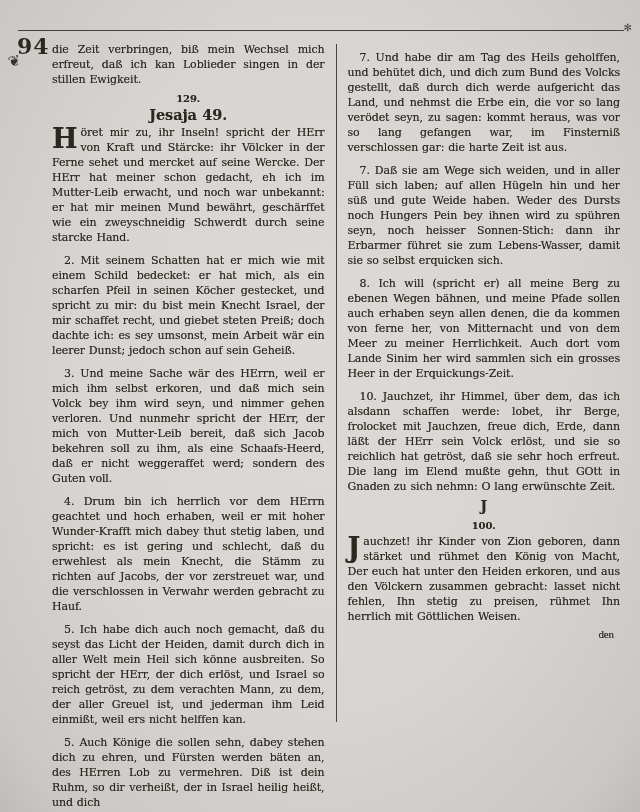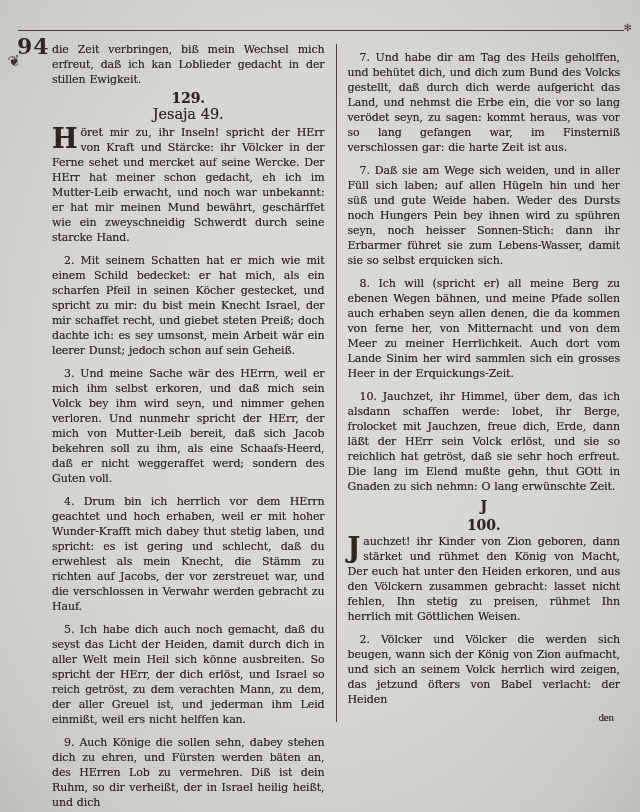--- a/index.html
+++ b/index.html
@@ -70,30 +70,30 @@
   .divider {
     width: 0;
     border-left: 1.2px solid #474238;
     margin: 2px 11px 60px 11px;
   }
   .col p { margin: 0; }
   .col p.verse { text-indent: 12px; margin-top: 8px; }
   .col p.cont { text-indent: 0; }
   .hymn-num {
     text-align: center;
-    font-size: 14px;
+    font-size: 10px;
     font-weight: bold;
     margin-top: 4px !important;
     margin-bottom: 1px !important;
     text-indent: 0 !important;
   }
   .hymn-title {
     text-align: center;
     font-size: 14.5px;
-    font-weight: normal;
+    font-weight: bold;
     margin-bottom: 3px !important;
     text-indent: 0 !important;
   }
   .sig-mark {
     text-align: center;
     font-size: 14px;
     font-weight: bold;
     margin-top: 5px !important;
     text-indent: 0 !important;
   }
@@ -119,39 +119,38 @@
 
   <div class="top-rule"></div>
 
   <div class="page-number">94</div>
   <div class="margin-ornament">❦</div>
   <div class="corner-mark">✻</div>
 
   <div class="columns">
 
     <div class="col">
-      <p class="cont">die Zeit verbringen, biß mein Wechsel mich erfreut, daß ich kan Loblieder gedacht in der stillen Ewigkeit.</p>
+      <p class="cont">die Zeit verbringen, biß mein Wechsel mich erfreut, daß ich kan Loblieder singen in der stillen Ewigkeit.</p>
       <p class="hymn-num">129.</p>
       <p class="hymn-title">Jesaja 49.</p>
       <p class="opening"><span class="dropcap">H</span><span>öret mir zu, ihr Inseln! spricht der HErr von Kraft und Stärcke: ihr Völcker in der Ferne sehet und mercket auf seine Wercke. Der HErr hat meiner schon gedacht, eh ich im Mutter-Leib erwacht, und noch war unbekannt: er hat mir meinen Mund bewährt, geschärffet wie ein zweyschneidig Schwerdt durch seine starcke Hand.</span></p>
       <p class="verse">2. Mit seinem Schatten hat er mich wie mit einem Schild bedecket: er hat mich, als ein scharfen Pfeil in seinen Köcher gestecket, und spricht zu mir: du bist mein Knecht Israel, der mir schaffet recht, und giebet steten Preiß; doch dachte ich: es sey umsonst, mein Arbeit wär ein leerer Dunst; jedoch schon auf sein Geheiß.</p>
       <p class="verse">3. Und meine Sache wär des HErrn, weil er mich ihm selbst erkoren, und daß mich sein Volck bey ihm wird seyn, und nimmer gehen verloren. Und nunmehr spricht der HErr, der mich von Mutter-Leib bereit, daß sich Jacob bekehren soll zu ihm, als eine Schaafs-Heerd, daß er nicht weggeraffet werd; sondern des Guten voll.</p>
       <p class="verse">4. Drum bin ich herrlich vor dem HErrn geachtet und hoch erhaben, weil er mit hoher Wunder-Krafft mich dabey thut stetig laben, und spricht: es ist gering und schlecht, daß du erwehlest als mein Knecht, die Stämm zu richten auf Jacobs, der vor zerstreuet war, und die verschlossen in Verwahr werden gebracht zu Hauf.</p>
       <p class="verse">5. Ich habe dich auch noch gemacht, daß du seyst das Licht der Heiden, damit durch dich in aller Welt mein Heil sich könne ausbreiten. So spricht der HErr, der dich erlöst, und Israel so reich getröst, zu dem verachten Mann, zu dem, der aller Greuel ist, und jederman ihm Leid einmißt, weil ers nicht helffen kan.</p>
-      <p class="verse">9. Auch Könige die sollen sehn, dabey stehen dich zu ehren, und Fürsten werden bäten an, des HErren Lob zu vermehren. Diß ist dein Ruhm, so dir verheißt, der in Israel heilig heißt, und dich</p>
+      <p class="verse">5. Auch Könige die sollen sehn, dabey stehen dich zu ehren, und Fürsten werden bäten an, des HErren Lob zu vermehren. Diß ist dein Ruhm, so dir verheißt, der in Israel heilig heißt, und dich</p>
     </div>
 
     <div class="divider"></div>
 
     <div class="col">
       <p class="verse">7. Und habe dir am Tag des Heils geholffen, und behütet dich, und dich zum Bund des Volcks gestellt, daß durch dich werde aufgericht das Land, und nehmst die Erbe ein, die vor so lang verödet seyn, zu sagen: kommt heraus, was vor so lang gefangen war, im Finsterniß verschlossen gar: die harte Zeit ist aus.</p>
       <p class="verse">7. Daß sie am Wege sich weiden, und in aller Füll sich laben; auf allen Hügeln hin und her süß und gute Weide haben. Weder des Dursts noch Hungers Pein bey ihnen wird zu spühren seyn, noch heisser Sonnen-Stich: dann ihr Erbarmer führet sie zum Lebens-Wasser, damit sie so selbst erquicken sich.</p>
       <p class="verse">8. Ich will (spricht er) all meine Berg zu ebenen Wegen bähnen, und meine Pfade sollen auch erhaben seyn allen denen, die da kommen von ferne her, von Mitternacht und von dem Meer zu meiner Herrlichkeit. Auch dort vom Lande Sinim her wird sammlen sich ein grosses Heer in der Erquickungs-Zeit.</p>
       <p class="verse">10. Jauchzet, ihr Himmel, über dem, das ich alsdann schaffen werde: lobet, ihr Berge, frolocket mit Jauchzen, freue dich, Erde, dann läßt der HErr sein Volck erlöst, und sie so reichlich hat getröst, daß sie sehr hoch erfreut. Die lang im Elend mußte gehn, thut GOtt in Gnaden zu sich nehmn: O lang erwünschte Zeit.</p>
       <p class="sig-mark">J</p>
       <p class="hymn-num">100.</p>
       <p class="opening"><span class="dropcap">J</span><span>auchzet! ihr Kinder von Zion geboren, dann stärket und rühmet den König von Macht, Der euch hat unter den Heiden erkoren, und aus den Völckern zusammen gebracht: lasset nicht fehlen, Ihn stetig zu preisen, rühmet Ihn herrlich mit Göttlichen Weisen.</span></p>
-      <p class="verse">2. Völcker und Völcker die werden sich beugen, wann sich der König von Zion aufmacht, und sich an seinem Volck herrlich wird zeigen, das jetzund öfters von Babel verlacht: der Heiden</p>
       <p class="catchword">den</p>
     </div>
 
   </div>
 </div>
 
 </body></html>

